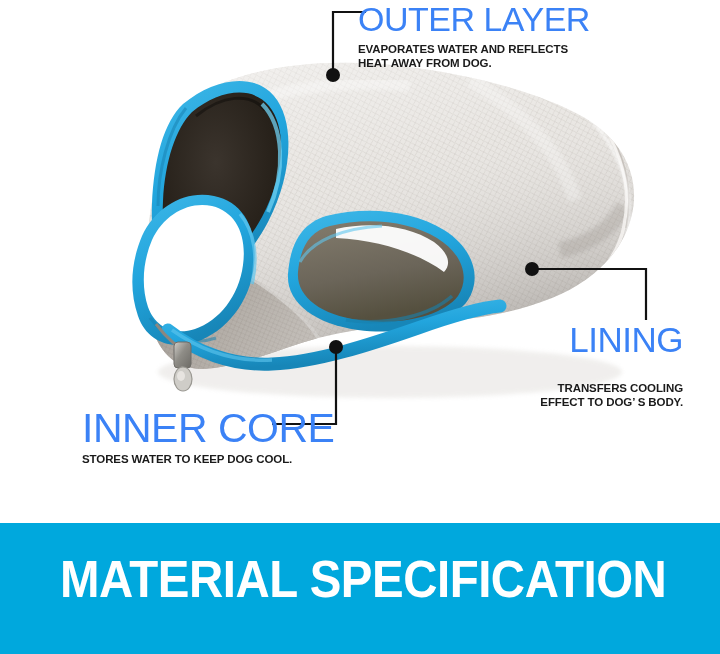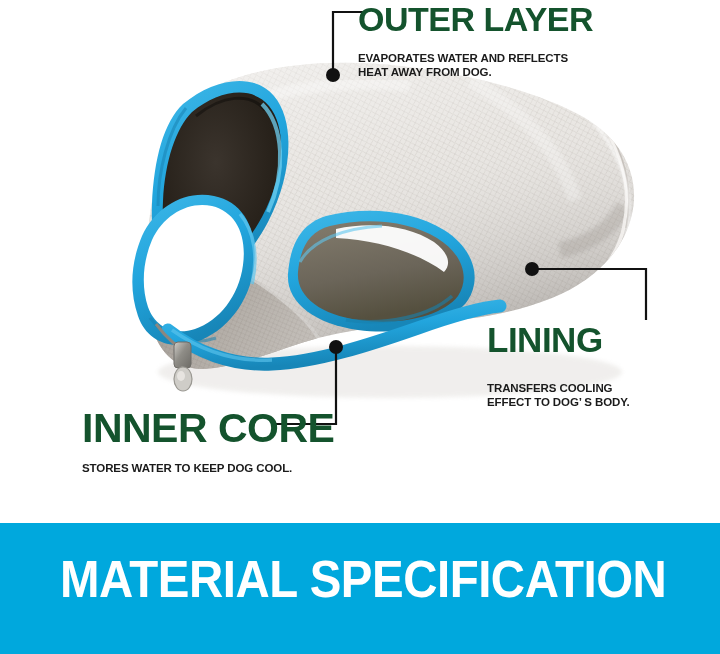--- a/index.html
+++ b/index.html
@@ -45,47 +45,47 @@
     height: 523px;
     pointer-events: none;
   }
 
   
   .label-block {
     position: absolute;
   }
   .label-title {
     font-family: "Liberation Sans", sans-serif;
-    font-weight: bold;
-    color: #14532d;
+    font-weight: normal;
+    color: #3b82f6;
     letter-spacing: -0.5px;
     line-height: 1;
     white-space: nowrap;
   }
   .label-sub {
     font-family: "Liberation Sans", sans-serif;
     font-weight: bold;
     color: #1a1a1a;
     font-size: 11.5px;
     line-height: 13.5px;
     letter-spacing: -0.1px;
     white-space: pre-line;
   }
 
   #outer-layer-block { left: 358px; top: 2px; }
   #outer-layer-block .label-title { font-size: 34px; }
-  #outer-layer-block .label-sub { margin-top: 16px; }
-
-  #lining-block { left: 487px; top: 322px; width: 196px; text-align: left; }
+  #outer-layer-block .label-sub { margin-top: 7px; }
+
+  #lining-block { left: 487px; top: 322px; width: 196px; text-align: right; }
   #lining-block .label-title { font-size: 35px; }
   #lining-block .label-sub { margin-top: 25px; }
 
   #inner-core-block { left: 82px; top: 408px; }
   #inner-core-block .label-title { font-size: 41px; }
-  #inner-core-block .label-sub { margin-top: 13px; }
+  #inner-core-block .label-sub { margin-top: 4px; }
 
   
   .banner {
     position: absolute;
     left: 0;
     top: 523px;
     width: 720px;
     height: 131px;
     background: #00a8dd;
     box-sizing: border-box;

